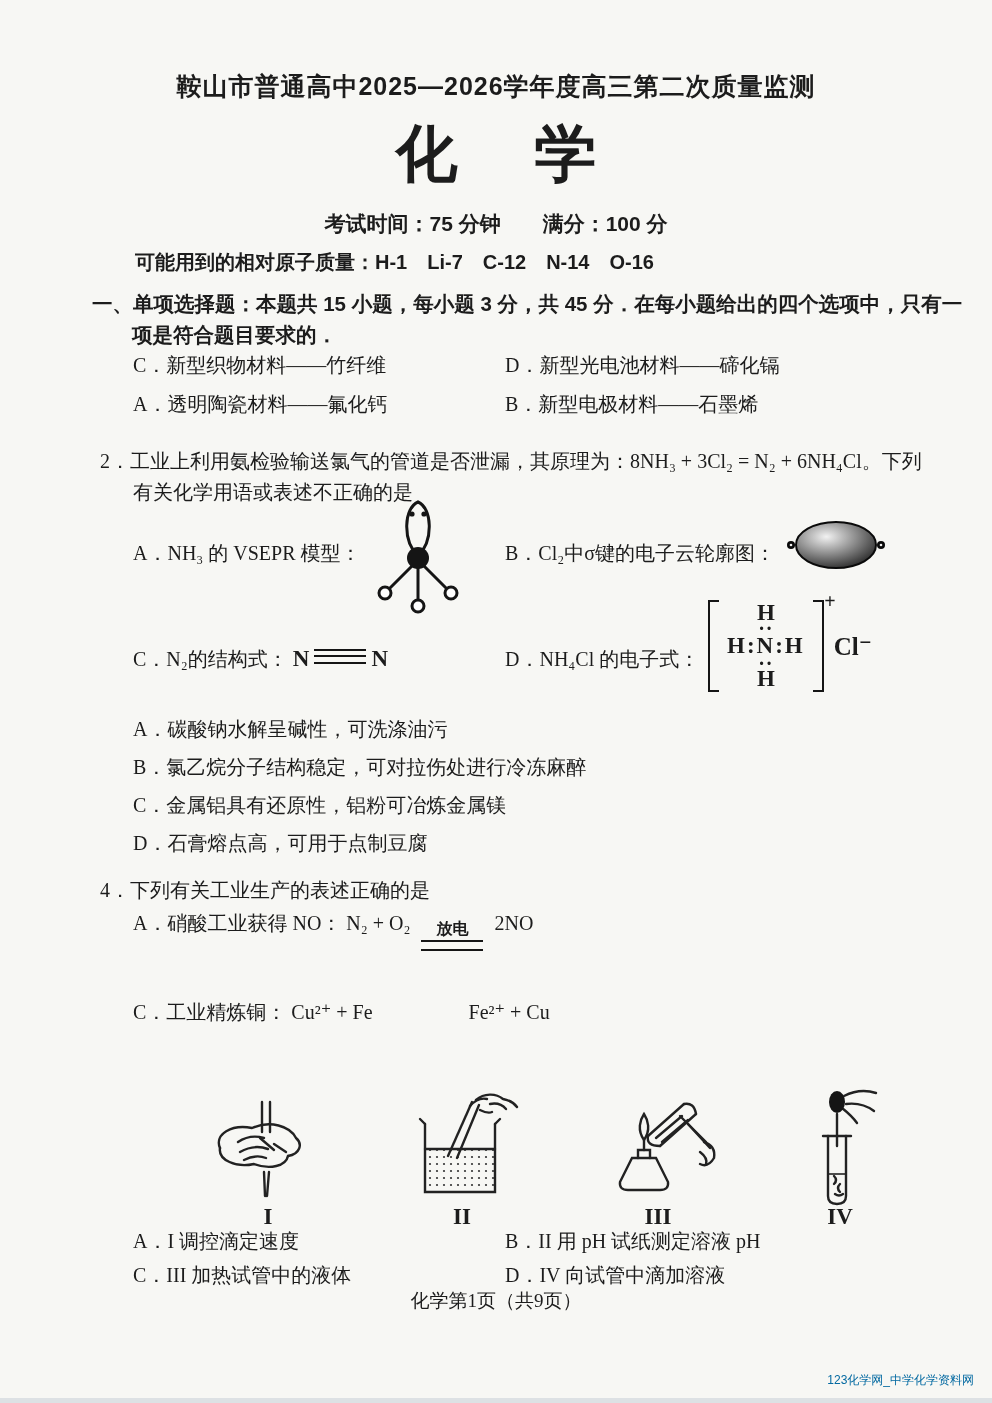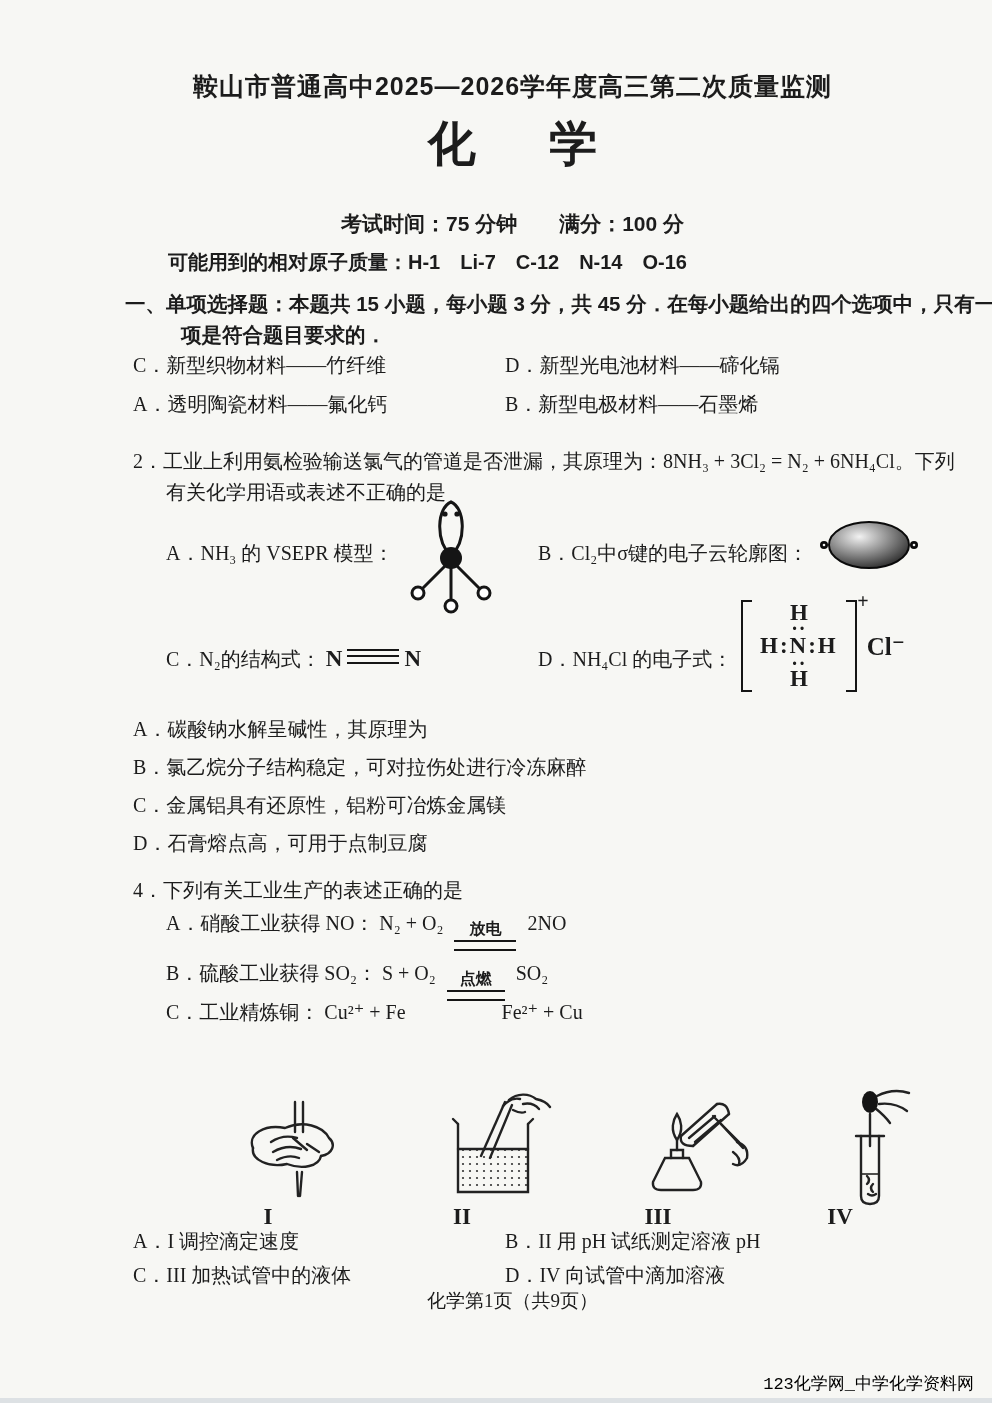--- a/index.html
+++ b/index.html
@@ -8,30 +8,30 @@
     position:relative;
     width:992px;height:1403px;
     background:#f7f7f4;
     overflow:hidden;
     color:#1c1c1c;
     font-family:"Liberation Serif","DejaVu Serif",serif;
     font-size:20px;
   }
   .hei{font-family:"Liberation Sans","DejaVu Sans",sans-serif;font-weight:bold;}
   .nowrap{white-space:nowrap;}
-  .abs{position:absolute;padding-left:33px;}
+  .abs{position:absolute;}
   .center{left:0;right:0;text-align:center;}
 
   .header-title{top:70px;font-size:25px;letter-spacing:1px;}
-  .subject-title{top:112px;font-size:48px;letter-spacing:30px;text-indent:30px;}
+  .subject-title{top:112px;font-size:62px;letter-spacing:30px;text-indent:30px;}
   .exam-info{top:210px;font-size:21px;}
   .atomic-mass{top:249px;left:135px;font-size:20px;}
 
   .section-hd{top:288px;left:92px;font-size:20.5px;line-height:31px;}
-  .section-hd .l2{margin-left:56px;}
+  .section-hd .l2{margin-left:40px;}
 
   .qblock{position:absolute;left:100px;width:870px;}
   .stem{white-space:nowrap;}
   .optrow{position:relative;height:33px;}
   .opt-a{position:absolute;left:33px;white-space:nowrap;}
   .opt-b{position:absolute;left:405px;white-space:nowrap;}
   .optline{margin-left:33px;margin-top:11px;white-space:nowrap;}
 
   
   .rxn{display:inline-flex;flex-direction:column;align-items:center;vertical-align:-4px;margin:12px 6px;}
@@ -52,21 +52,21 @@
   .edot .col{display:flex;flex-direction:column;align-items:center;padding:2px 8px;font-size:23px;font-weight:bold;}
   .edot .col .r1,.edot .col .r5{line-height:22px;}
   .edot .col .rdots{line-height:9px;font-size:20px;letter-spacing:1px;}
   .edot .col .r3{line-height:26px;letter-spacing:2px;}
   .edot .chg{position:absolute;top:-12px;right:-14px;font-size:20px;font-weight:bold;}
   .edot .cl{margin-left:10px;font-size:25px;font-weight:bold;}
 
   .figlabel{position:absolute;width:60px;text-align:center;font-size:23px;font-weight:bold;}
 
   .footer{top:1288px;font-size:19px;}
-  .watermark{top:1372px;right:18px;color:#000000;font-size:17px;font-family:Liberation Mono, monospace;}
+  .watermark{top:1372px;right:18px;color:#0369a1;font-size:12px;font-family:Liberation Sans, sans-serif;}
   .scan-edge{position:absolute;left:0;right:0;bottom:0;height:5px;background:#dde1e4;}
   svg{display:block;}
 </style>
 </head>
 <body>
 
 <div class="page">
 
   <div class="abs center hei header-title nowrap">鞍山市普通高中2025—2026学年度高三第二次质量监测</div>
   <div class="abs center hei subject-title nowrap">化 学</div>
@@ -150,48 +150,39 @@
         <div class="r5">H</div>
       </div>
       <div class="brk r">
         <span class="chg">+</span>
       </div>
       <span class="cl">Cl⁻</span>
     </div>
   </div>
 
   <div class="qblock" style="top:705px;">
-    <div class="optline">A．碳酸钠水解呈碱性，其原理为</div>
+    <div class="optline">A．碳酸钠水解呈碱性，可洗涤油污</div>
     <div class="optline">B．氯乙烷分子结构稳定，可对拉伤处进行冷冻麻醉</div>
     <div class="optline">C．金属铝具有还原性，铝粉可冶炼金属镁</div>
     <div class="optline">D．石膏熔点高，可用于点制豆腐</div>
   </div>
 
   <div class="qblock" style="top:877px;height:190px;">
     <div class="abs nowrap" style="top:0;left:0;">4．下列有关工业生产的表述正确的是</div>
 
     <div class="abs nowrap" style="top:32px;left:33px;">
       <span>A．硝酸工业获得 NO：</span>
       <span>N₂ + O₂</span>
       <span class="rxn">
           <span class="cond hei">放电</span>
           <span class="dlines" style="width:62px;"></span>
         </span>
       <span>2NO</span>
     </div>
 
-    <div class="abs nowrap" style="top:82px;left:33px;">
-      <span>B．硫酸工业获得 SO₂：</span>
-      <span>S + O₂</span>
-      <span class="rxn">
-          <span class="cond hei">点燃</span>
-          <span class="dlines" style="width:58px;"></span>
-        </span>
-      <span>SO₂</span>
-    </div>
 
     <div class="abs nowrap" style="top:122px;left:33px;">
       <span>C．工业精炼铜：</span>
       <span>Cu²⁺ + Fe</span>
       <span class="dlines plain" style="width:70px;"></span>
       <span>Fe²⁺ + Cu</span>
     </div>
 
   </div>
 

